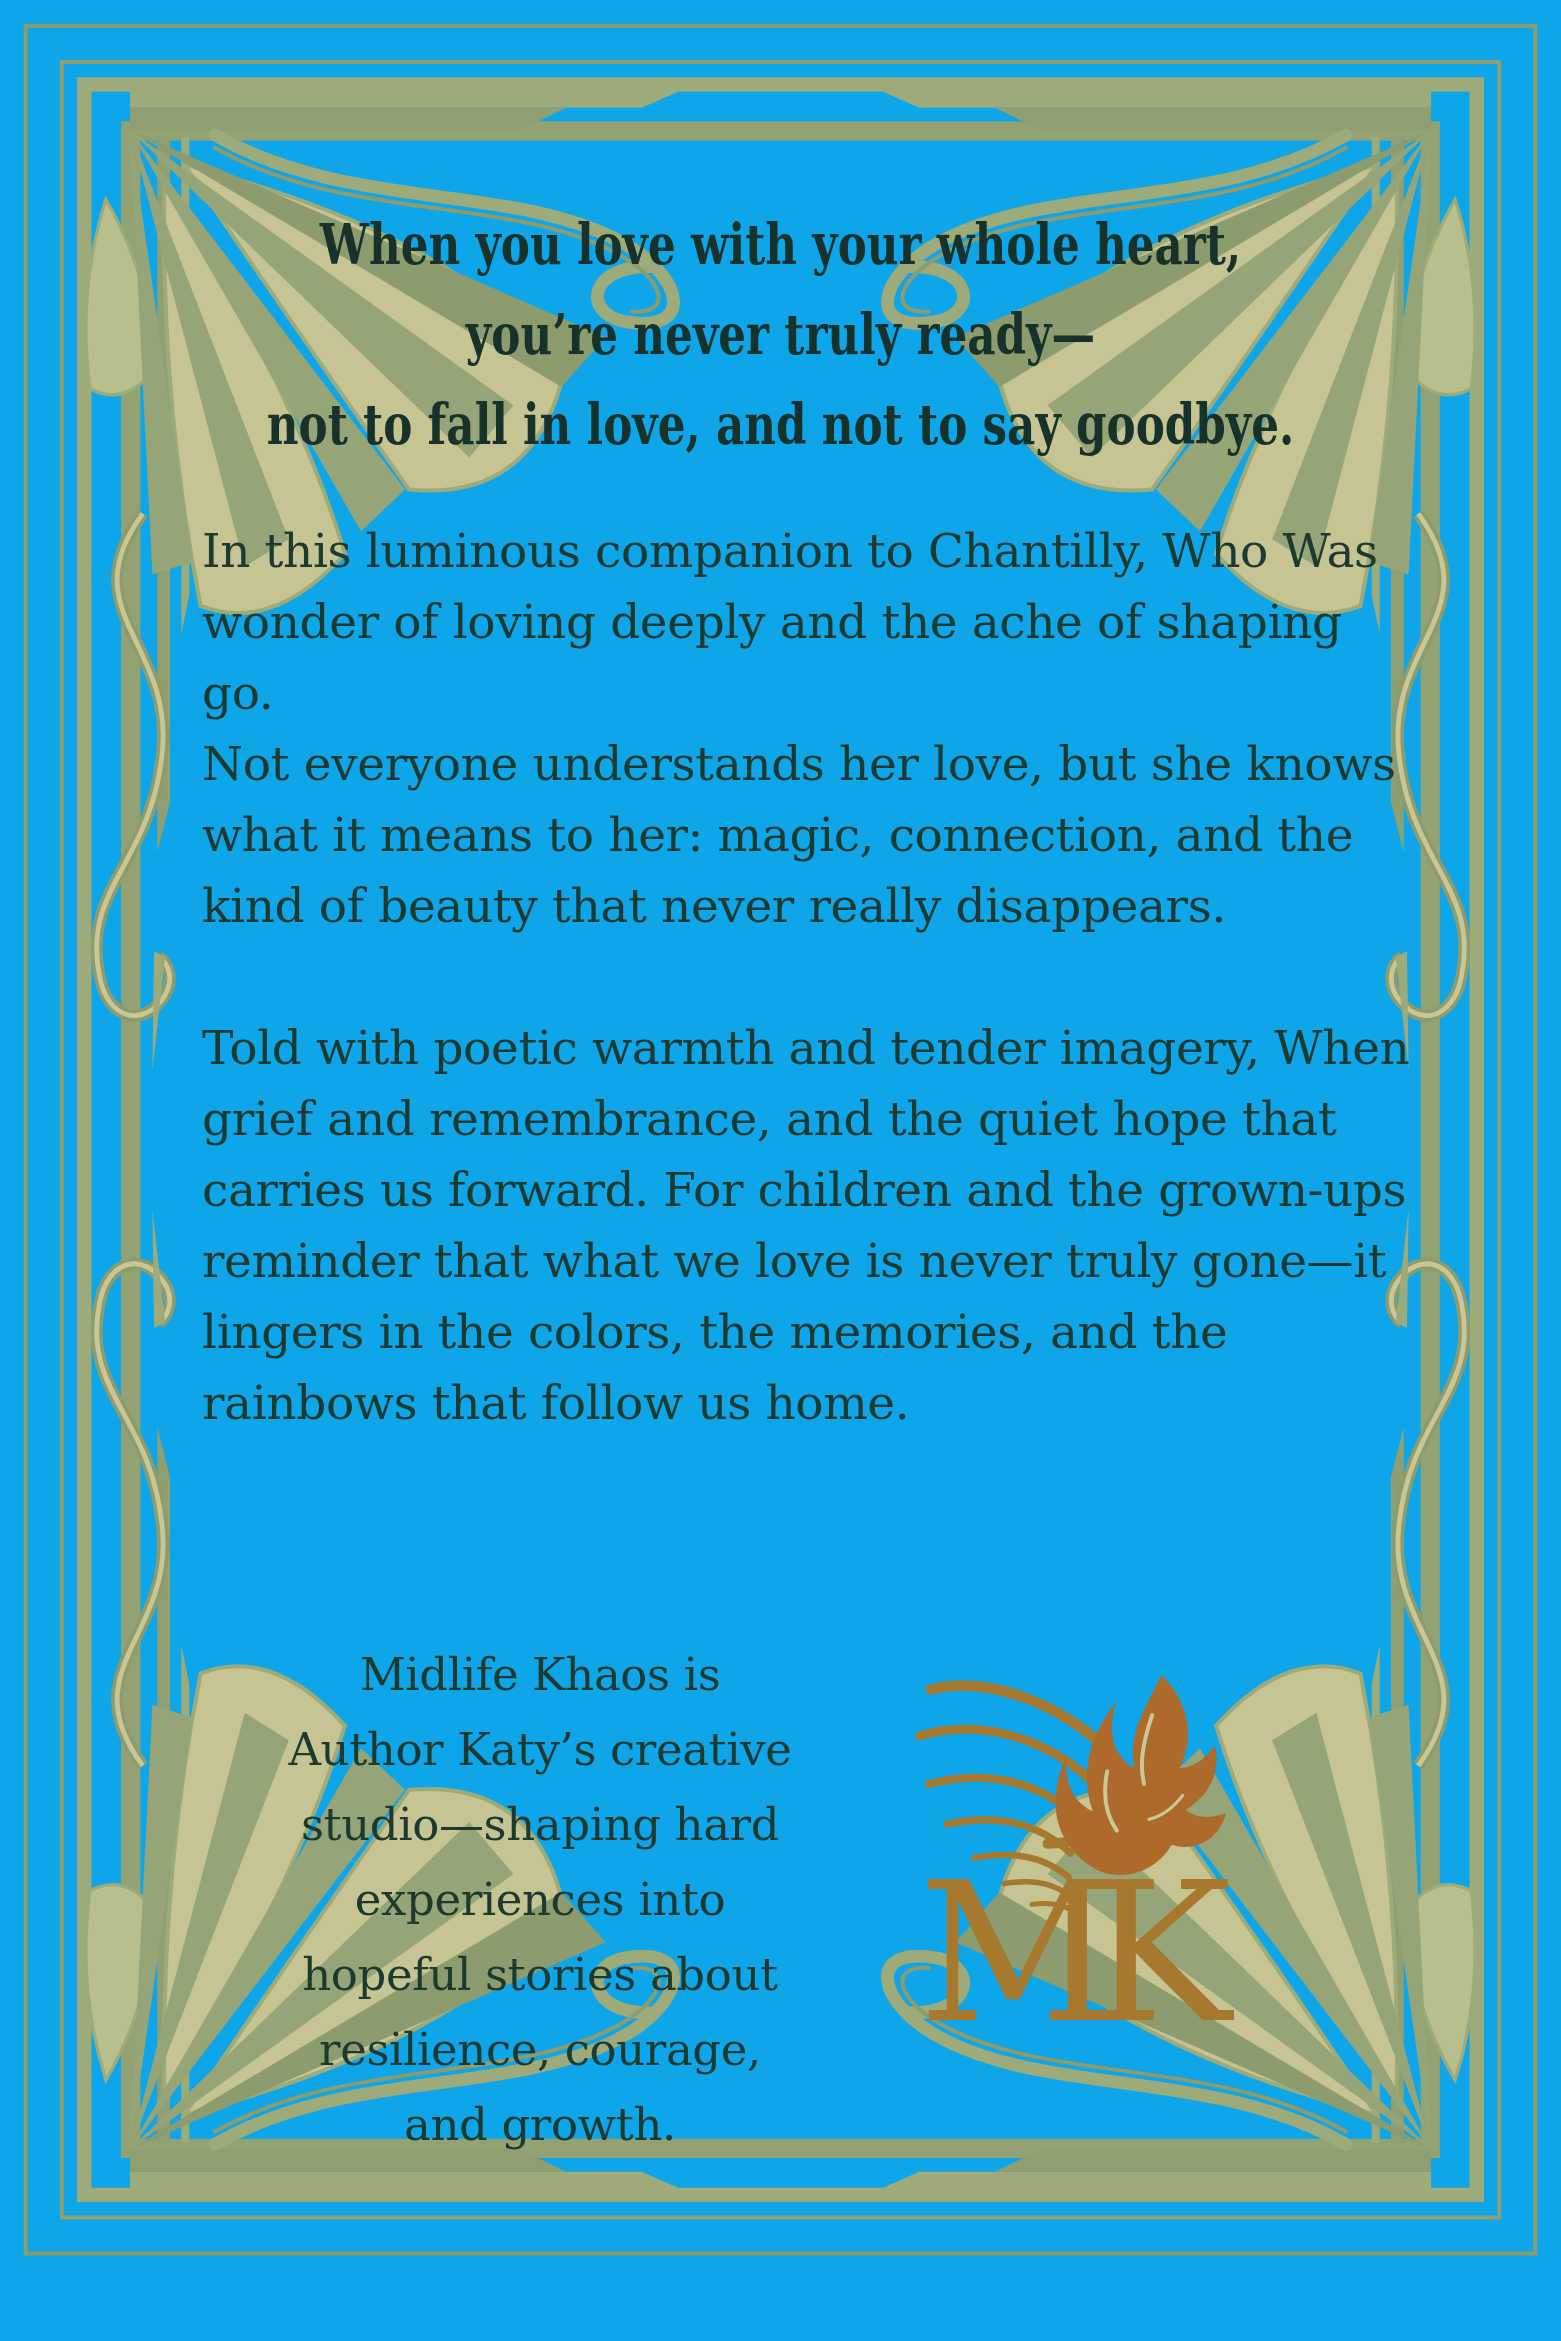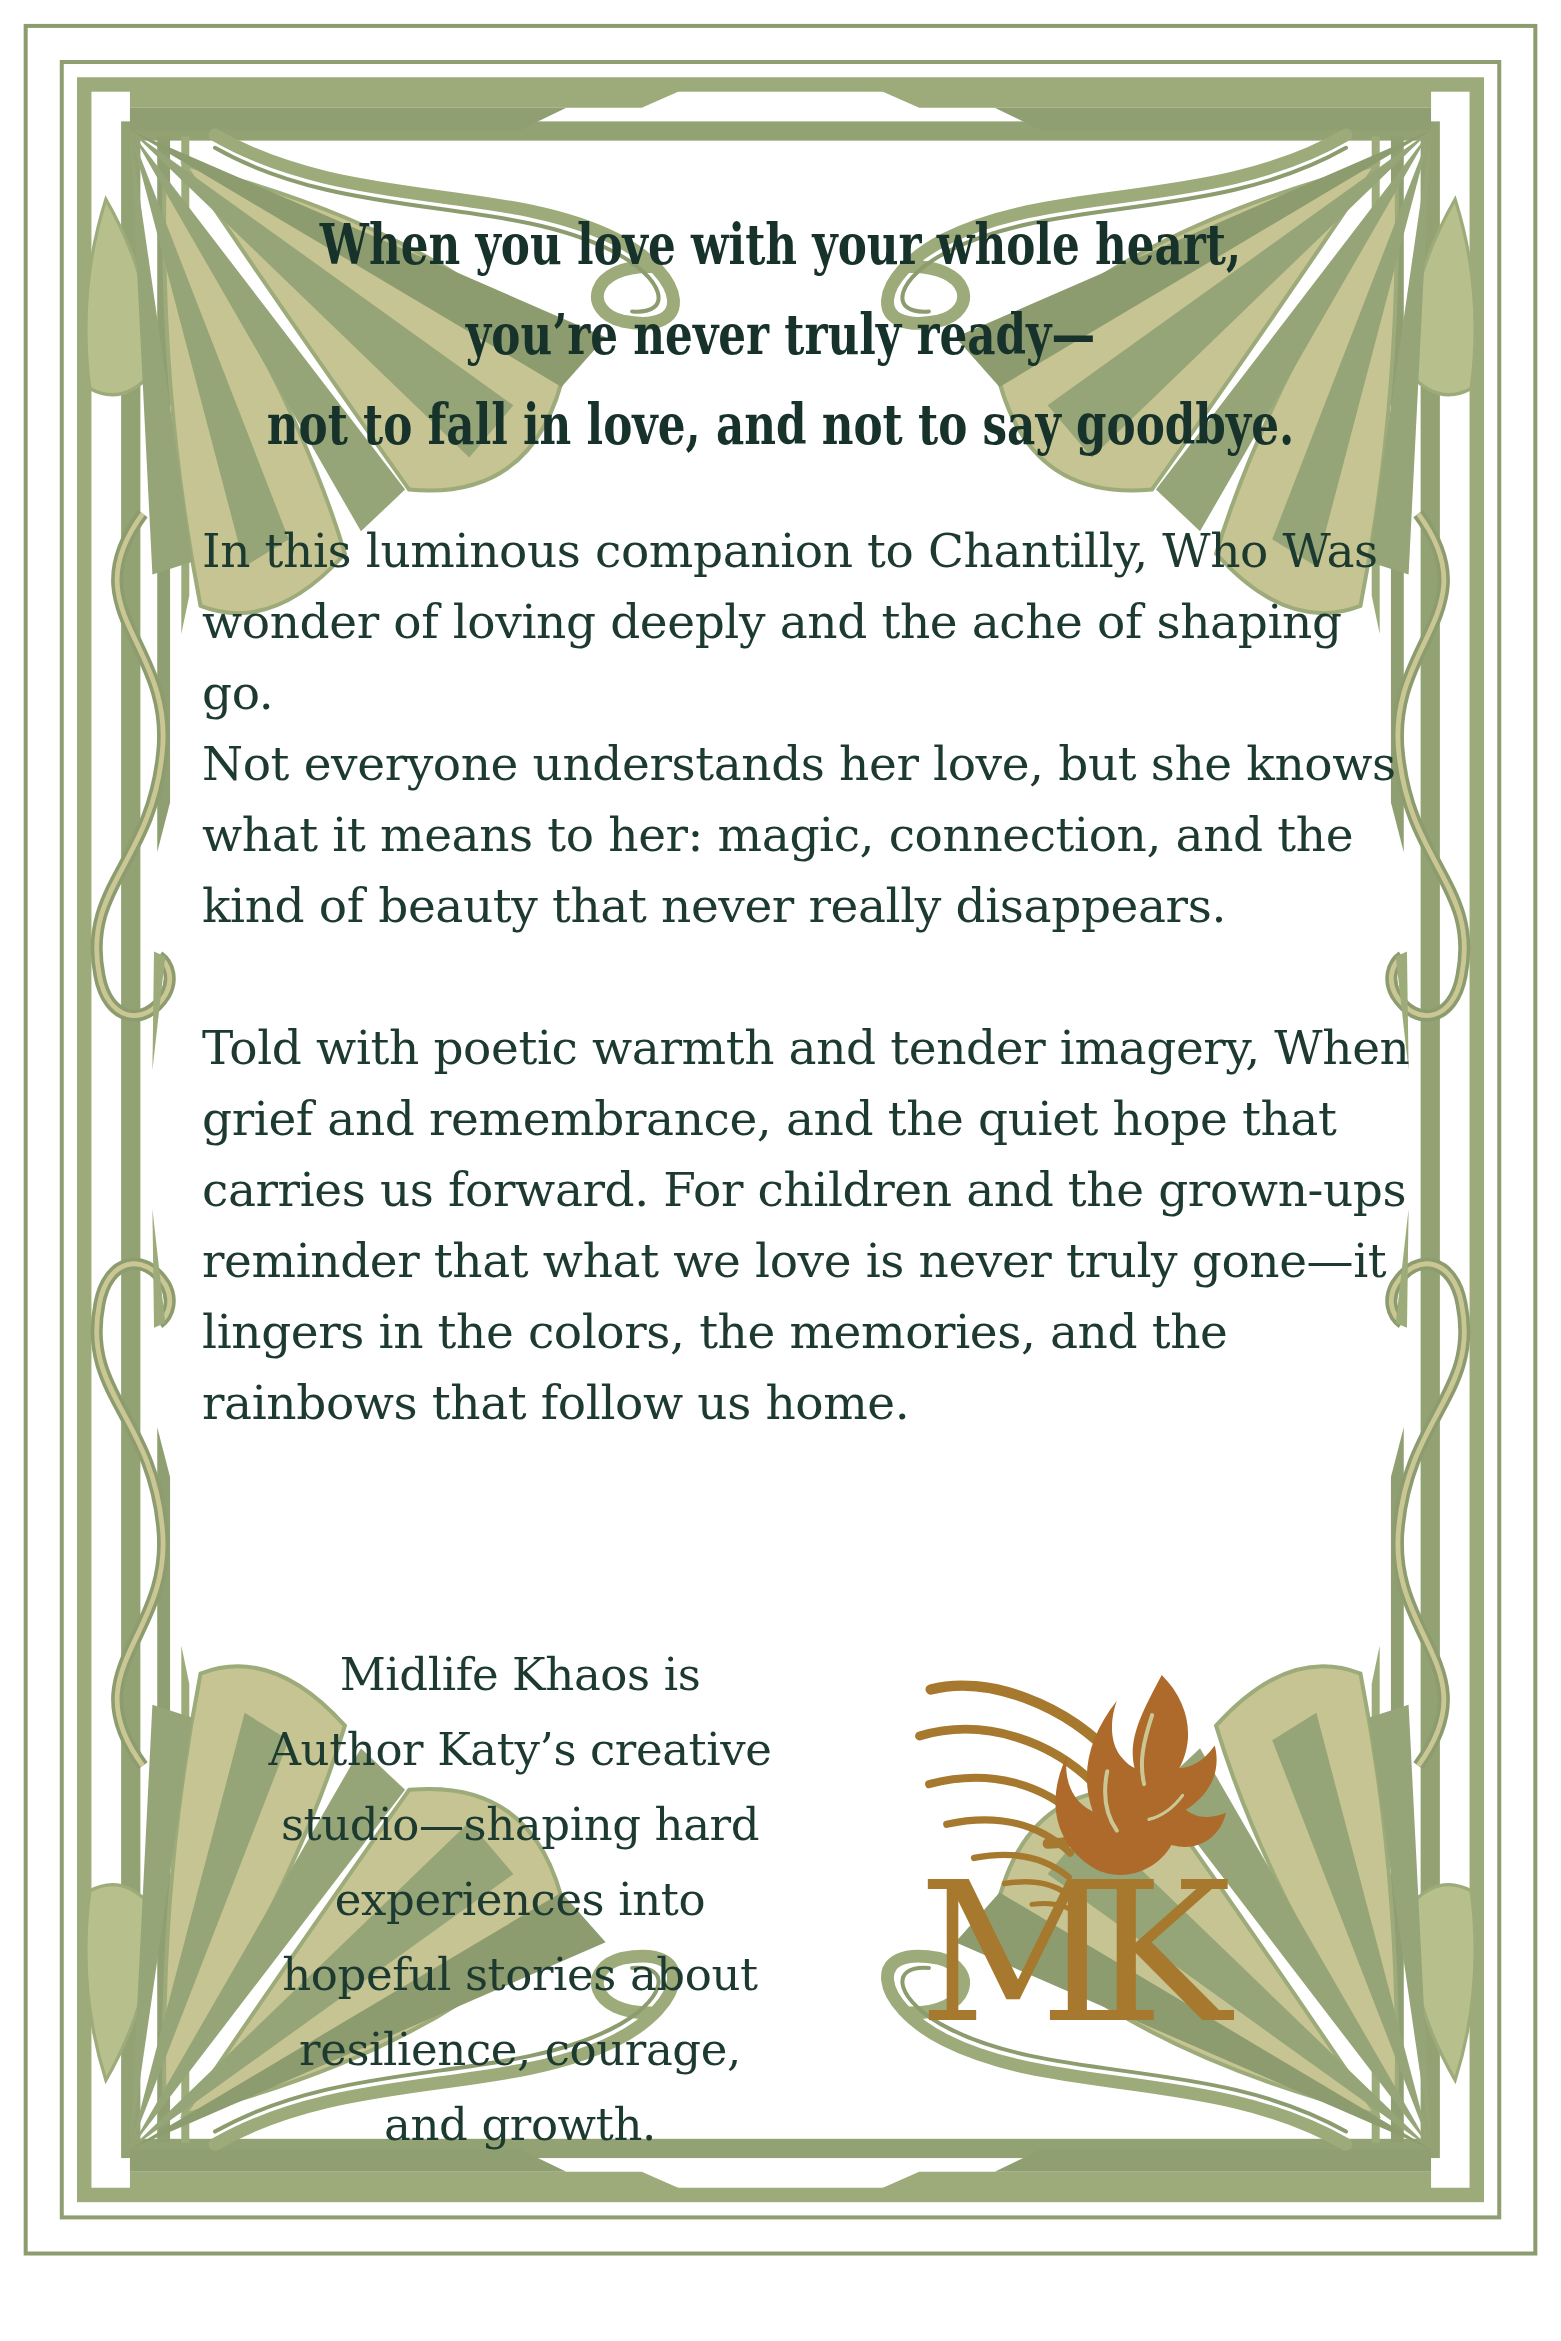--- a/index.html
+++ b/index.html
@@ -1,19 +1,19 @@
 <!DOCTYPE html>
 <html style="font-size:13px"><head>
 <meta charset="utf-8">
 <style>
   html,body{margin:0;padding:0;background:#8a8a72;}
   .page{
     position:relative;
     width:1561px;height:2342px;
-    background:#ffffff;
+    background:#0ea5e9;
     overflow:hidden;
     font-family:"DejaVu Serif","Liberation Serif",serif;
   }
   .frame-svg{position:absolute;left:0;top:0;width:1561px;height:2342px;}
   .headline{
     position:absolute;left:0;top:199px;width:1561px;
     text-align:center;
     font-weight:bold;
     font-size:56px;line-height:90px;
     color:#16322b;
@@ -23,21 +23,21 @@
   }
   .synopsis{
     position:absolute;left:202px;top:515px;width:1220px;
     font-size:47px;line-height:71px;
     color:#1d3a31;
     letter-spacing:-0.4px;
   }
   .synopsis .para{margin:0 0 71px 0;}
   .synopsis .para:last-child{margin-bottom:16px;}
   .studio{
-    position:absolute;left:231px;top:1637px;width:578px;
+    position:absolute;left:251px;top:1637px;width:578px;
     text-align:center;
     font-size:45px;line-height:75px;
     color:#1d3a31;
     letter-spacing:-0.4px;
   }
   .logo{
     position:absolute;left:897px;top:1667px;width:337px;height:369px;
   }
 </style>
 </head>

